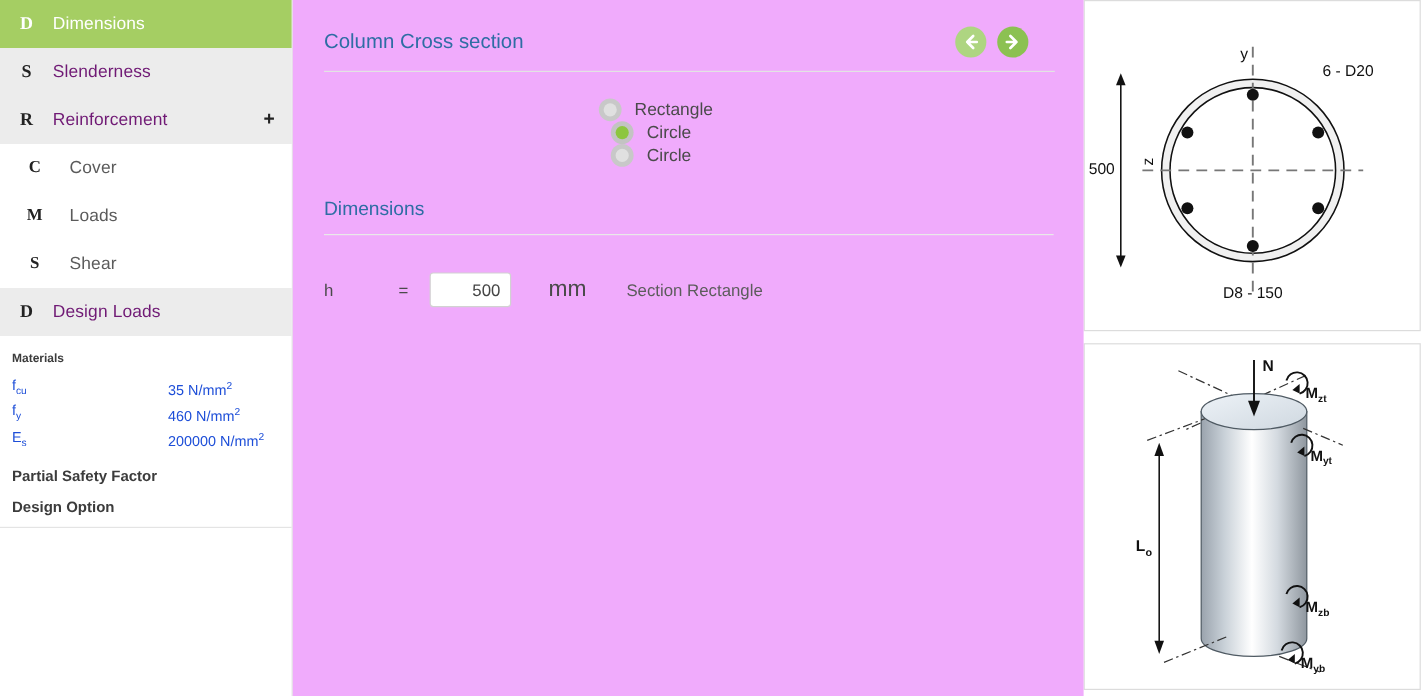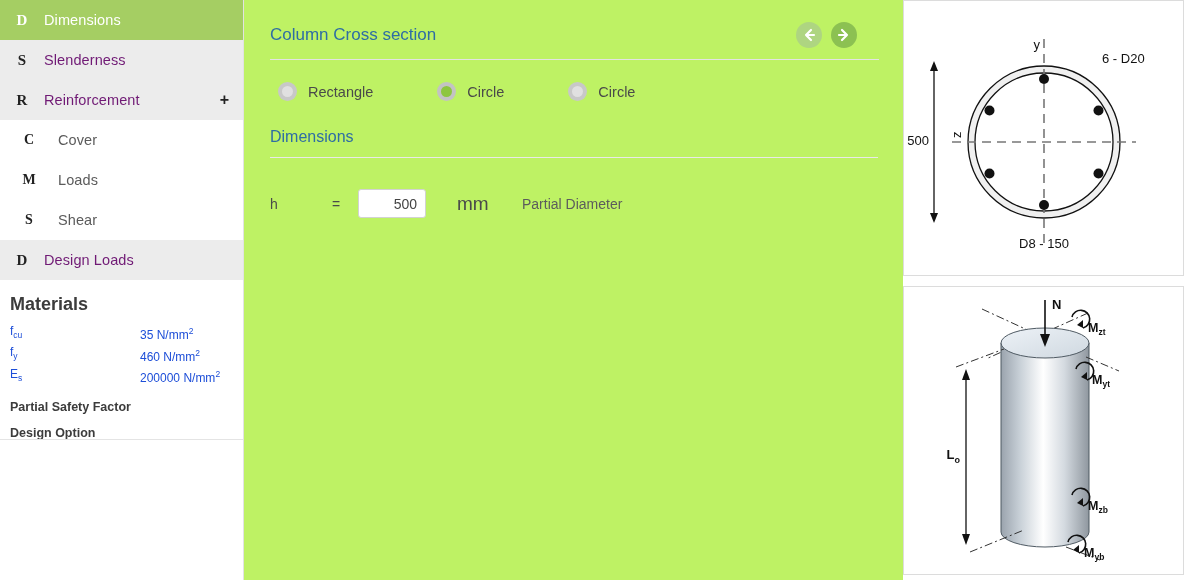--- a/index.html
+++ b/index.html
@@ -71,21 +71,21 @@
   
   .nav-item.sub .ico { width: 58px; min-width: 58px; font-size: 14px; text-align: center;}
   .nav-item.sub .lbl { color: #5b5b5b; }
 
   
   .mat-block {
     padding: 14px 0 0 10px;
     border-top: 0px;
   }
   .mat-title {
-    font-size: 18px;
+    font-size: 10px;
     font-weight: bold;
     color: #3c3c3c;
     margin-bottom: 9px;
   }
   .mat-table { border-collapse: collapse; }
   .mat-table td {
     font-size: 12px;
     color: #1d4ed8;
     padding: 0 0 3px 0;
     vertical-align: bottom;
@@ -108,21 +108,21 @@
     border-bottom: 1px solid #e4e4e4;
   }
 
   
   .main {
     flex: 1;
     height: 580px;
     box-sizing: border-box;
     padding: 22px 24px 0 26px;
     position: relative;
-    background: #bef264;
+    background: #f0abfc;
   }
   .main-head {
     display: flex;
     align-items: center;
     border-bottom: 1px solid #e3e3e3;
     padding-bottom: 11px;
   }
   .main-title {
     font-size: 17px;
     color: #2e6da4;
@@ -135,20 +135,21 @@
     display: flex; align-items: center; justify-content: center;
     cursor: pointer;
   }
   .circ-btn.back { background: #aed581; }
   .circ-btn.fwd  { background: #8cc152; }
 
   .radio-row {
     display: flex;
     align-items: center;
     margin-top: 22px;
+    flex-direction: column;
   }
   .radio-opt {
     display: flex;
     align-items: center;
     cursor: pointer;
     margin-right: 64px;
   }
   .radio-opt:first-child { margin-left: 8px; }
   .radio-mark {
     width: 19px; height: 19px;
@@ -341,21 +342,21 @@
       </div>
 
     <div class="sub-head">Dimensions</div>
     <div class="sub-rule"></div>
 
     <div class="field-row">
       <div class="f-sym">h</div>
       <div class="f-eq">=</div>
       <input class="f-input" type="text" value="500" style="">
       <div class="f-unit">mm</div>
-      <div class="f-desc">Partial Diameter</div>
+      <div class="f-desc">Section Rectangle</div>
     </div>
   </section>
 
   <aside class="right">
 
     <div class="panel p-section">
       <svg width="280" height="274" viewBox="0 0 280 274">
 
         <g stroke="#111" stroke-width="1.3">
           <line x1="30" y1="66" x2="30" y2="216"></line>

